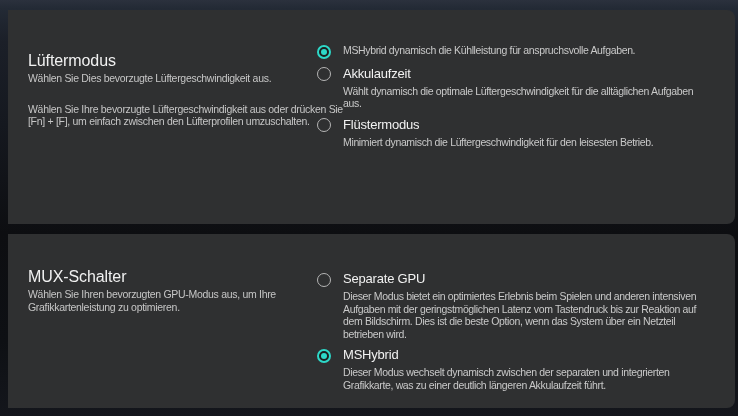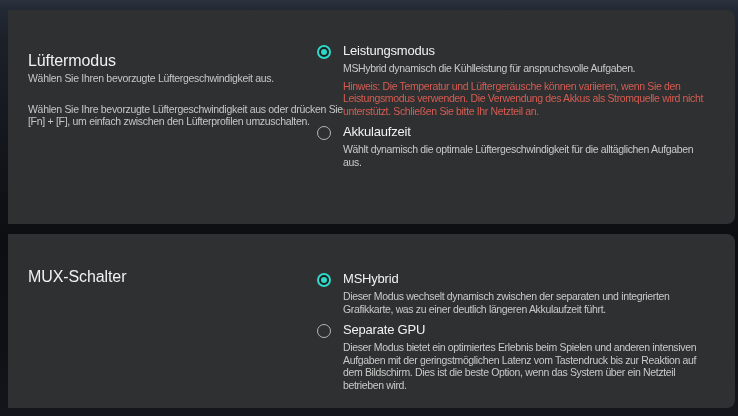--- a/index.html
+++ b/index.html
@@ -84,62 +84,68 @@
     margin-top: 5px;
     max-width: 378px;
   }
 </style>
 </head>
 <body>
 
 <section class="panel" id="panel-fan">
   <div class="left-col">
     <div class="panel-title">Lüftermodus</div>
-    <div class="panel-desc">Wählen Sie Ihren bevorzugte Lüftergeschwindigkeit aus.</div>
+    <div class="panel-desc">Wählen Sie Dies bevorzugte Lüftergeschwindigkeit aus.</div>
     <div class="panel-desc">Wählen Sie Ihre bevorzugte Lüftergeschwindigkeit aus oder drücken Sie [Fn] + [F], um einfach zwischen den Lüfterprofilen umzuschalten.</div>
   </div>
   <div class="right-col">
 
     <div class="option">
       <span class="radio selected"></span>
       <div>
-        <div class="opt-label">Leistungsmodus</div>
         <div class="opt-desc">MSHybrid dynamisch die Kühlleistung für anspruchsvolle Aufgaben.</div>
-        <div class="opt-hint">Hinweis: Die Temperatur und Lüftergeräusche können variieren, wenn Sie den Leistungsmodus verwenden. Die Verwendung des Akkus als Stromquelle wird nicht unterstützt. Schließen Sie bitte Ihr Netzteil an.</div>
       </div>
     </div>
 
     <div class="option">
       <span class="radio"></span>
       <div>
         <div class="opt-label">Akkulaufzeit</div>
         <div class="opt-desc">Wählt dynamisch die optimale Lüftergeschwindigkeit für die alltäglichen Aufgaben aus.</div>
       </div>
     </div>
 
+    <div class="option">
+      <span class="radio"></span>
+      <div>
+        <div class="opt-label">Flüstermodus</div>
+        <div class="opt-desc">Minimiert dynamisch die Lüftergeschwindigkeit für den leisesten Betrieb.</div>
+      </div>
+    </div>
 
   </div>
 </section>
 
 <section class="panel" id="panel-mux">
   <div class="left-col">
     <div class="panel-title">MUX-Schalter</div>
+    <div class="panel-desc">Wählen Sie Ihren bevorzugten GPU-Modus aus, um Ihre Grafikkartenleistung zu optimieren.</div>
   </div>
   <div class="right-col">
+
+    <div class="option">
+      <span class="radio"></span>
+      <div>
+        <div class="opt-label">Separate GPU</div>
+        <div class="opt-desc">Dieser Modus bietet ein optimiertes Erlebnis beim Spielen und anderen intensiven Aufgaben mit der geringstmöglichen Latenz vom Tastendruck bis zur Reaktion auf dem Bildschirm. Dies ist die beste Option, wenn das System über ein Netzteil betrieben wird.</div>
+      </div>
+    </div>
 
     <div class="option">
       <span class="radio selected"></span>
       <div>
         <div class="opt-label">MSHybrid</div>
         <div class="opt-desc">Dieser Modus wechselt dynamisch zwischen der separaten und integrierten Grafikkarte, was zu einer deutlich längeren Akkulaufzeit führt.</div>
       </div>
     </div>
 
-    <div class="option">
-      <span class="radio"></span>
-      <div>
-        <div class="opt-label">Separate GPU</div>
-        <div class="opt-desc">Dieser Modus bietet ein optimiertes Erlebnis beim Spielen und anderen intensiven Aufgaben mit der geringstmöglichen Latenz vom Tastendruck bis zur Reaktion auf dem Bildschirm. Dies ist die beste Option, wenn das System über ein Netzteil betrieben wird.</div>
-      </div>
-    </div>
-
   </div>
 </section>
 
 </body></html>

